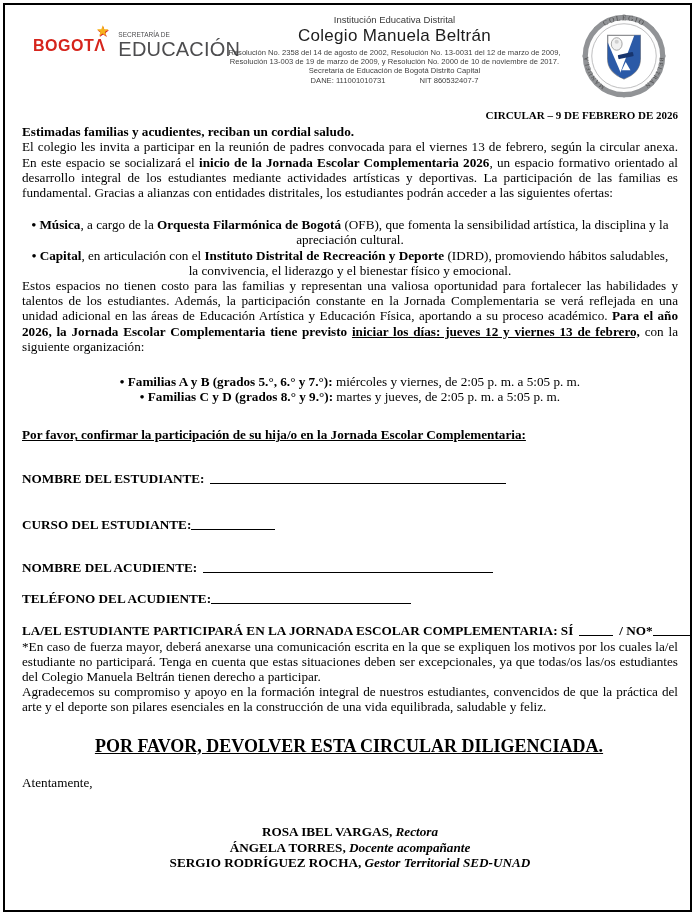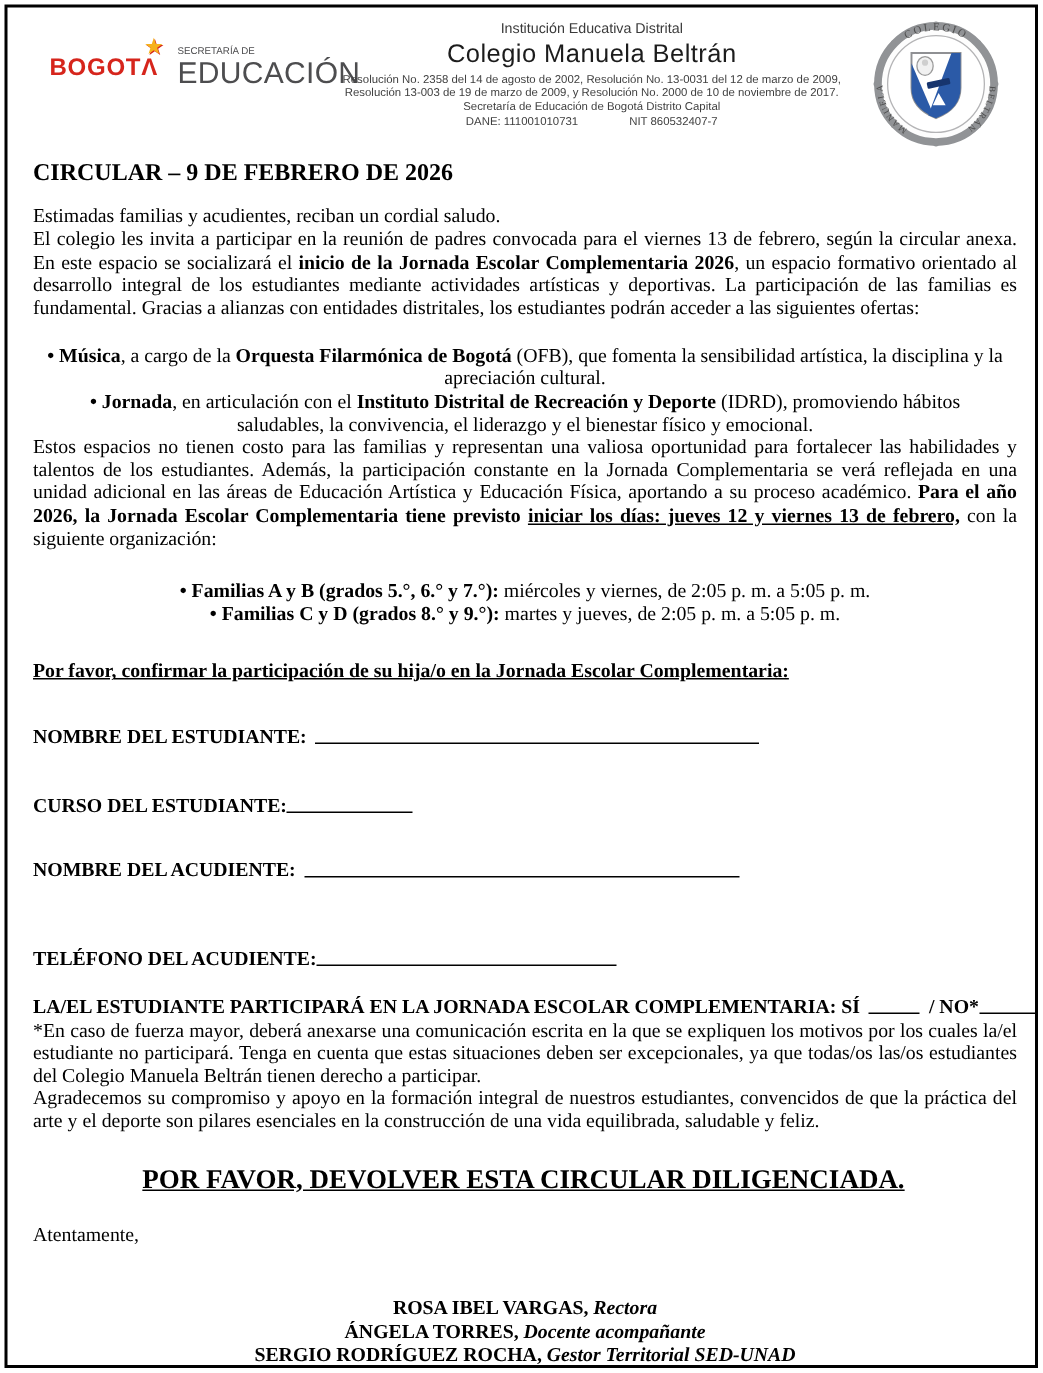--- a/index.html
+++ b/index.html
@@ -26,31 +26,31 @@
   .sed-small { font-size:6.5px; color:#4d4d4f; font-family:"Liberation Sans",sans-serif; }
   .sed-big { font-size:20px; color:#4d4d4f; font-family:"Liberation Sans",sans-serif; letter-spacing:0.2px; }
   .inst { flex:1; text-align:center; font-family:"Liberation Sans",sans-serif; padding-top:3px; }
   .inst-type { font-size:9.5px; color:#3a3a3a; }
   .inst-name { font-size:17px; color:#1c1c1c; margin:1px 0 2px; letter-spacing:0.3px; }
   .inst-res, .inst-sec { font-size:7.6px; color:#3f3f3f; line-height:9.2px;text-align:center; }
   .inst-ids { font-size:7.6px; color:#3f3f3f; line-height:9.2px; display:flex; justify-content:center; gap:34px; }
   .crest { width:92px; flex:0 0 auto; margin-top:2px; }
   
   .content { padding:0 12px 0 17px; font-size:13.2px; line-height:15.2px; }
-  .title { text-align:left; font-weight:bold; font-size:16px; margin-top:15px; }
-  .greeting { margin-top:13px; }
+  .title { text-align:right; font-weight:bold; font-size:11px; margin-top:15px; }
+  .greeting { margin-top:1px;font-weight:bold; }
   p.body { margin:0; text-align:justify; }
   .p-intro { margin-top:13px; }
   .offers { margin-top:17px; text-align:center; padding:0 8px; }
   .p-benefits { margin-top:16px; }
   .schedule { margin-top:20px; text-align:center; }
   .confirm { margin-top:23px; font-weight:bold; text-decoration:underline; }
   .field { white-space:nowrap; }
   .f1 { margin-top:28px; } .f2 { margin-top:31px; } .f3 { margin-top:28px; }
-  .f4 { margin-top:44px; } .f5 { margin-top:17px; }
+  .f4 { margin-top:16px; } .f5 { margin-top:17px; }
   .label { font-weight:bold; }
   .blank { display:inline-block; border-bottom:1.2px solid #000; height:13px; vertical-align:-1px; }
   .gap { margin-left:6px; }
   .p-note { margin-top:12px; }
   .p-thanks { margin-top:15px; }
   .return { margin-top:24px; text-align:center; font-weight:bold; text-decoration:underline; font-size:18px; padding-right:2px; }
   .closing { margin-top:21px; }
   .sig { margin-top:34px; text-align:center; line-height:15.6px; }
   .sig-name { font-weight:bold; }
   .sig-role { font-style:italic; font-weight:bold; }
@@ -128,21 +128,21 @@
   <div class="content">
 
     <div class="title">CIRCULAR – 9 DE FEBRERO DE 2026</div>
 
     <div class="greeting">Estimadas familias y acudientes, reciban un cordial saludo.</div>
 
     <p class="body p-intro"><span>El colegio les invita a participar en la reunión de padres convocada para el viernes 13 de febrero, según la circular anexa. En este espacio se socializará el </span><b>inicio de la Jornada Escolar Complementaria 2026</b><span>, un espacio formativo orientado al desarrollo integral de los estudiantes mediante actividades artísticas y deportivas. La participación de las familias es fundamental. Gracias a alianzas con entidades distritales, los estudiantes podrán acceder a las siguientes ofertas:</span></p>
 
     <div class="offers">
       <div><b>• Música</b><span>, a cargo de la </span><b>Orquesta Filarmónica de Bogotá</b><span> (OFB), que fomenta la sensibilidad artística, la disciplina y la apreciación cultural.</span></div>
-      <div><b>• Jornada</b><span>, en articulación con el </span><b>Instituto Distrital de Recreación y Deporte</b><span> (IDRD), promoviendo hábitos saludables, la convivencia, el liderazgo y el bienestar físico y emocional.</span></div>
+      <div><b>• Capital</b><span>, en articulación con el </span><b>Instituto Distrital de Recreación y Deporte</b><span> (IDRD), promoviendo hábitos saludables, la convivencia, el liderazgo y el bienestar físico y emocional.</span></div>
     </div>
 
     <p class="body p-benefits"><span>Estos espacios no tienen costo para las familias y representan una valiosa oportunidad para fortalecer las habilidades y talentos de los estudiantes. Además, la participación constante en la Jornada Complementaria se verá reflejada en una unidad adicional en las áreas de Educación Artística y Educación Física, aportando a su proceso académico. </span><b>Para el año 2026, la Jornada Escolar Complementaria tiene previsto </b><b class="u">iniciar los días: jueves 12 y viernes 13 de febrero,</b><span> con la siguiente organización:</span></p>
 
     <div class="schedule">
       <div><b>• Familias A y B (grados 5.°, 6.° y 7.°):</b><span> miércoles y viernes, de 2:05 p. m. a 5:05 p. m.</span></div>
       <div><b>• Familias C y D (grados 8.° y 9.°):</b><span> martes y jueves, de 2:05 p. m. a 5:05 p. m.</span></div>
     </div>
 
     <div class="confirm">Por favor, confirmar la participación de su hija/o en la Jornada Escolar Complementaria:</div>

